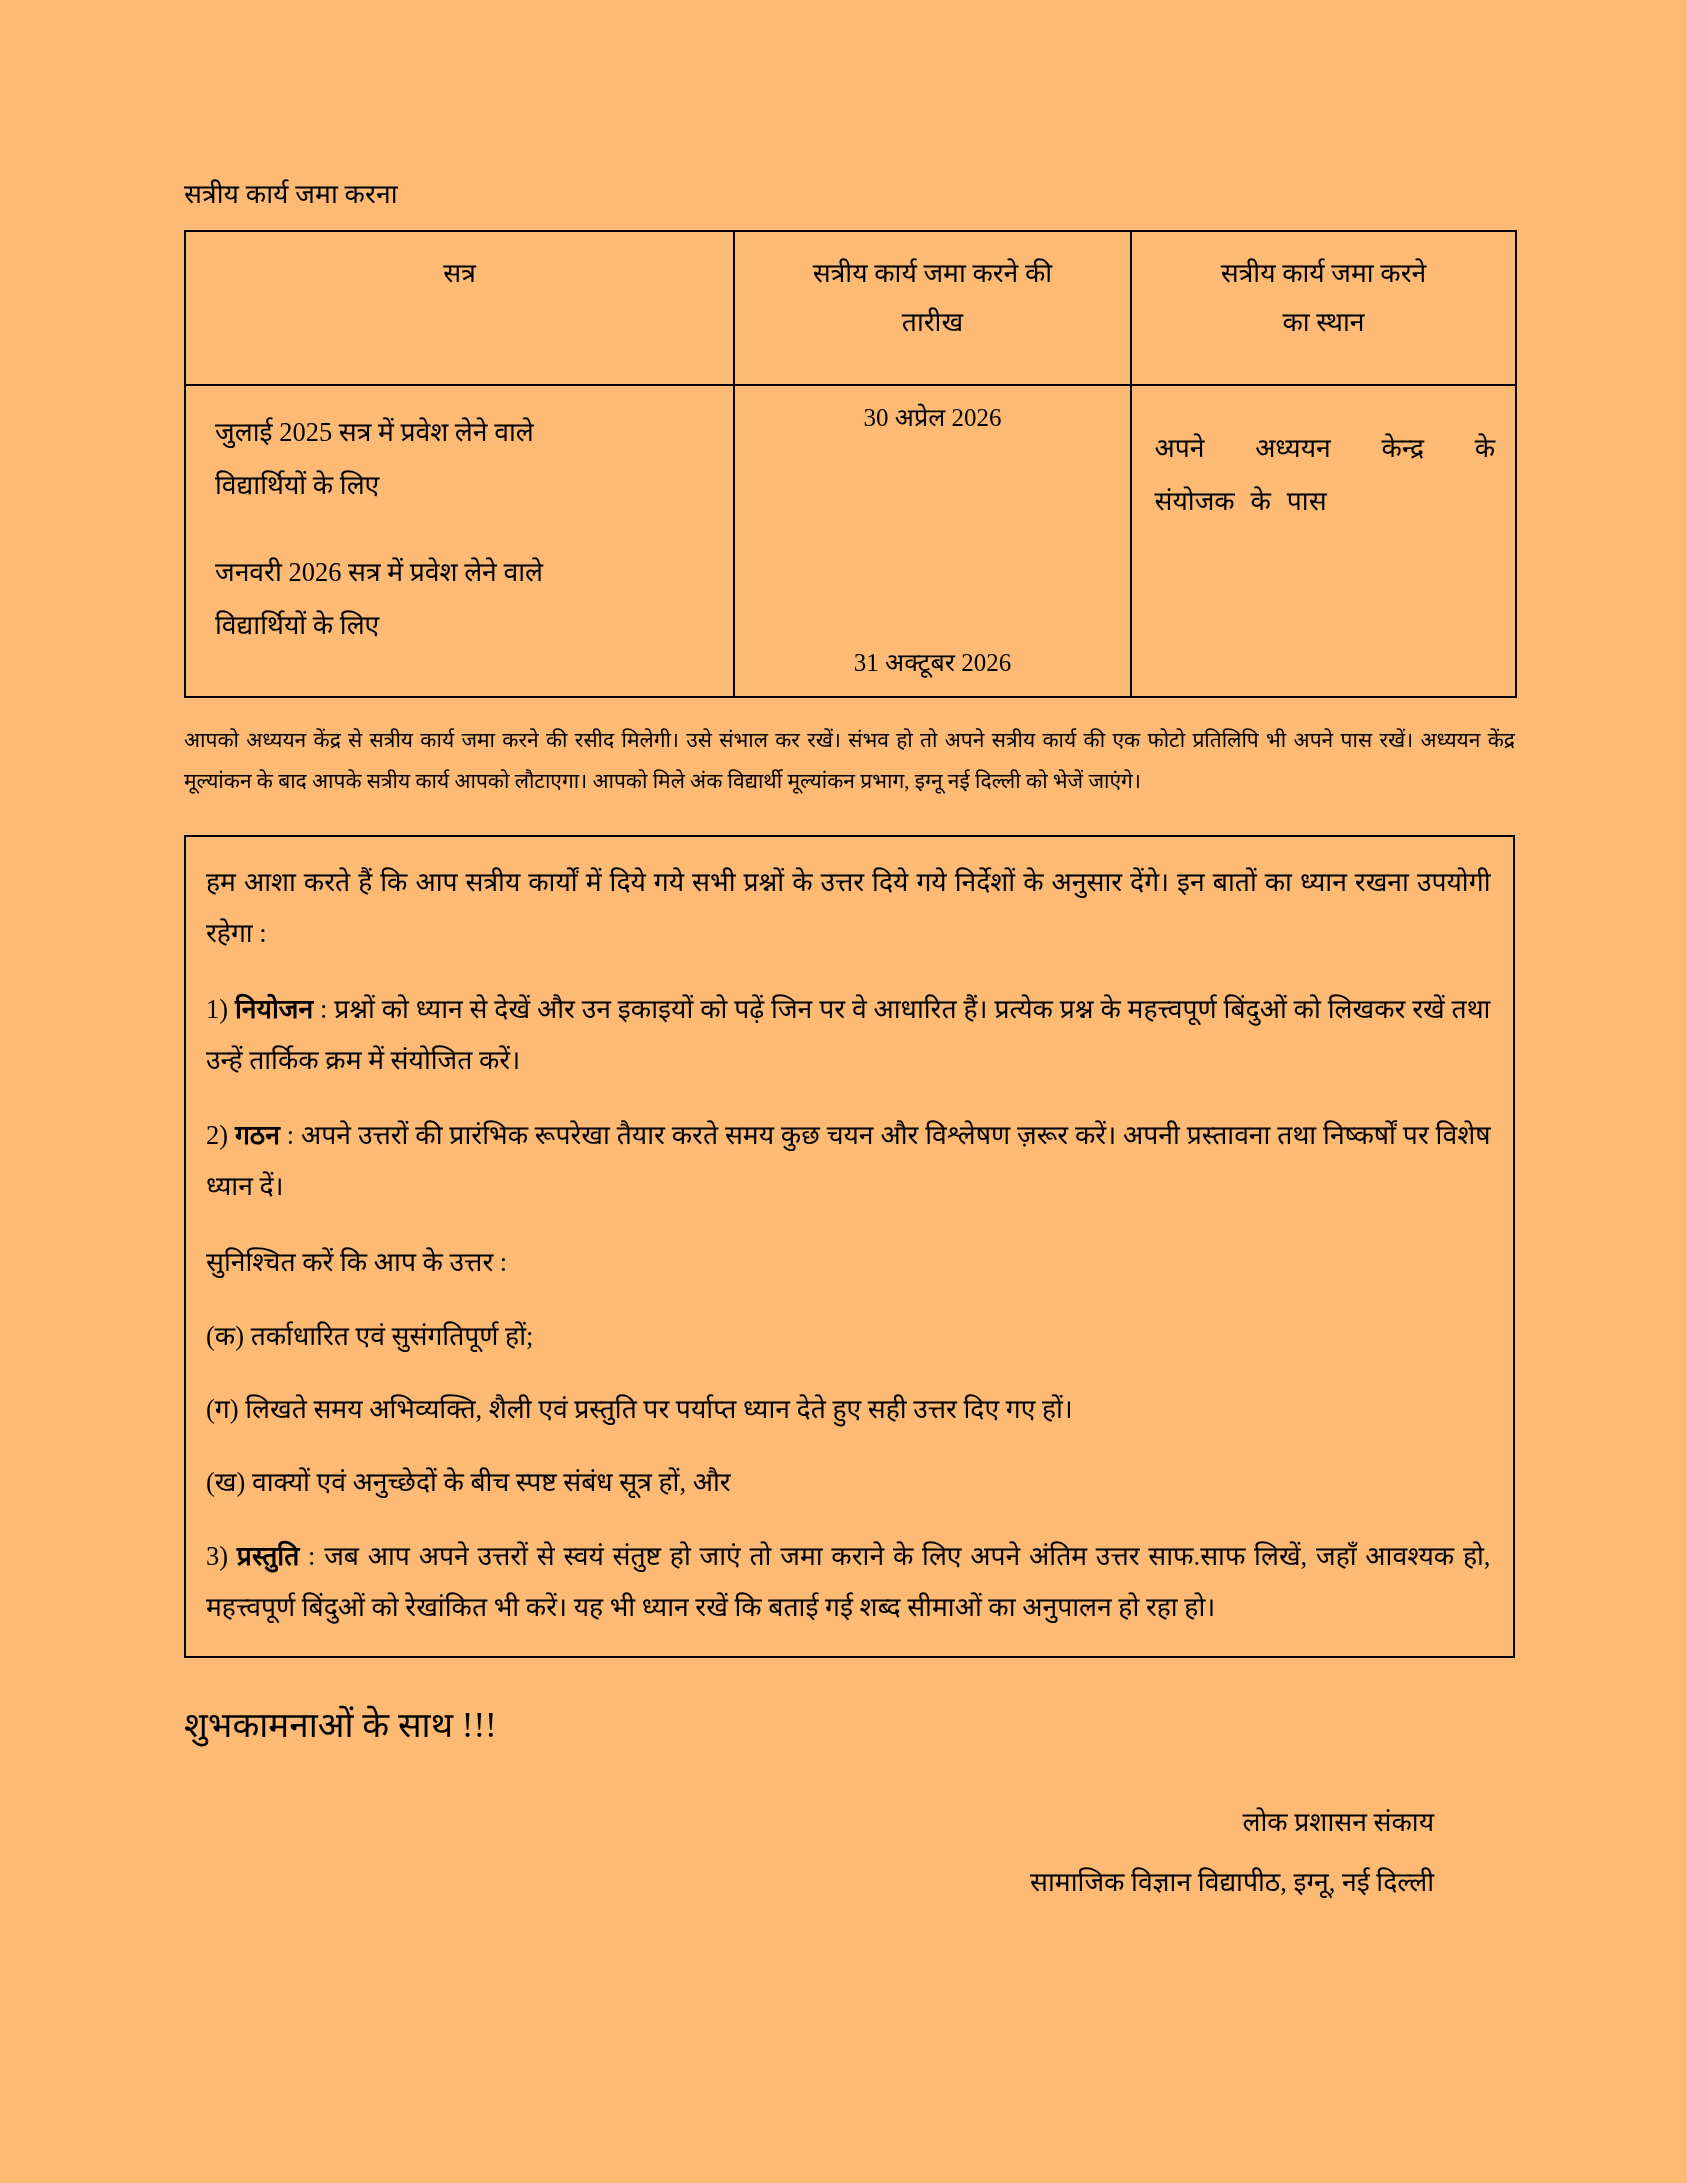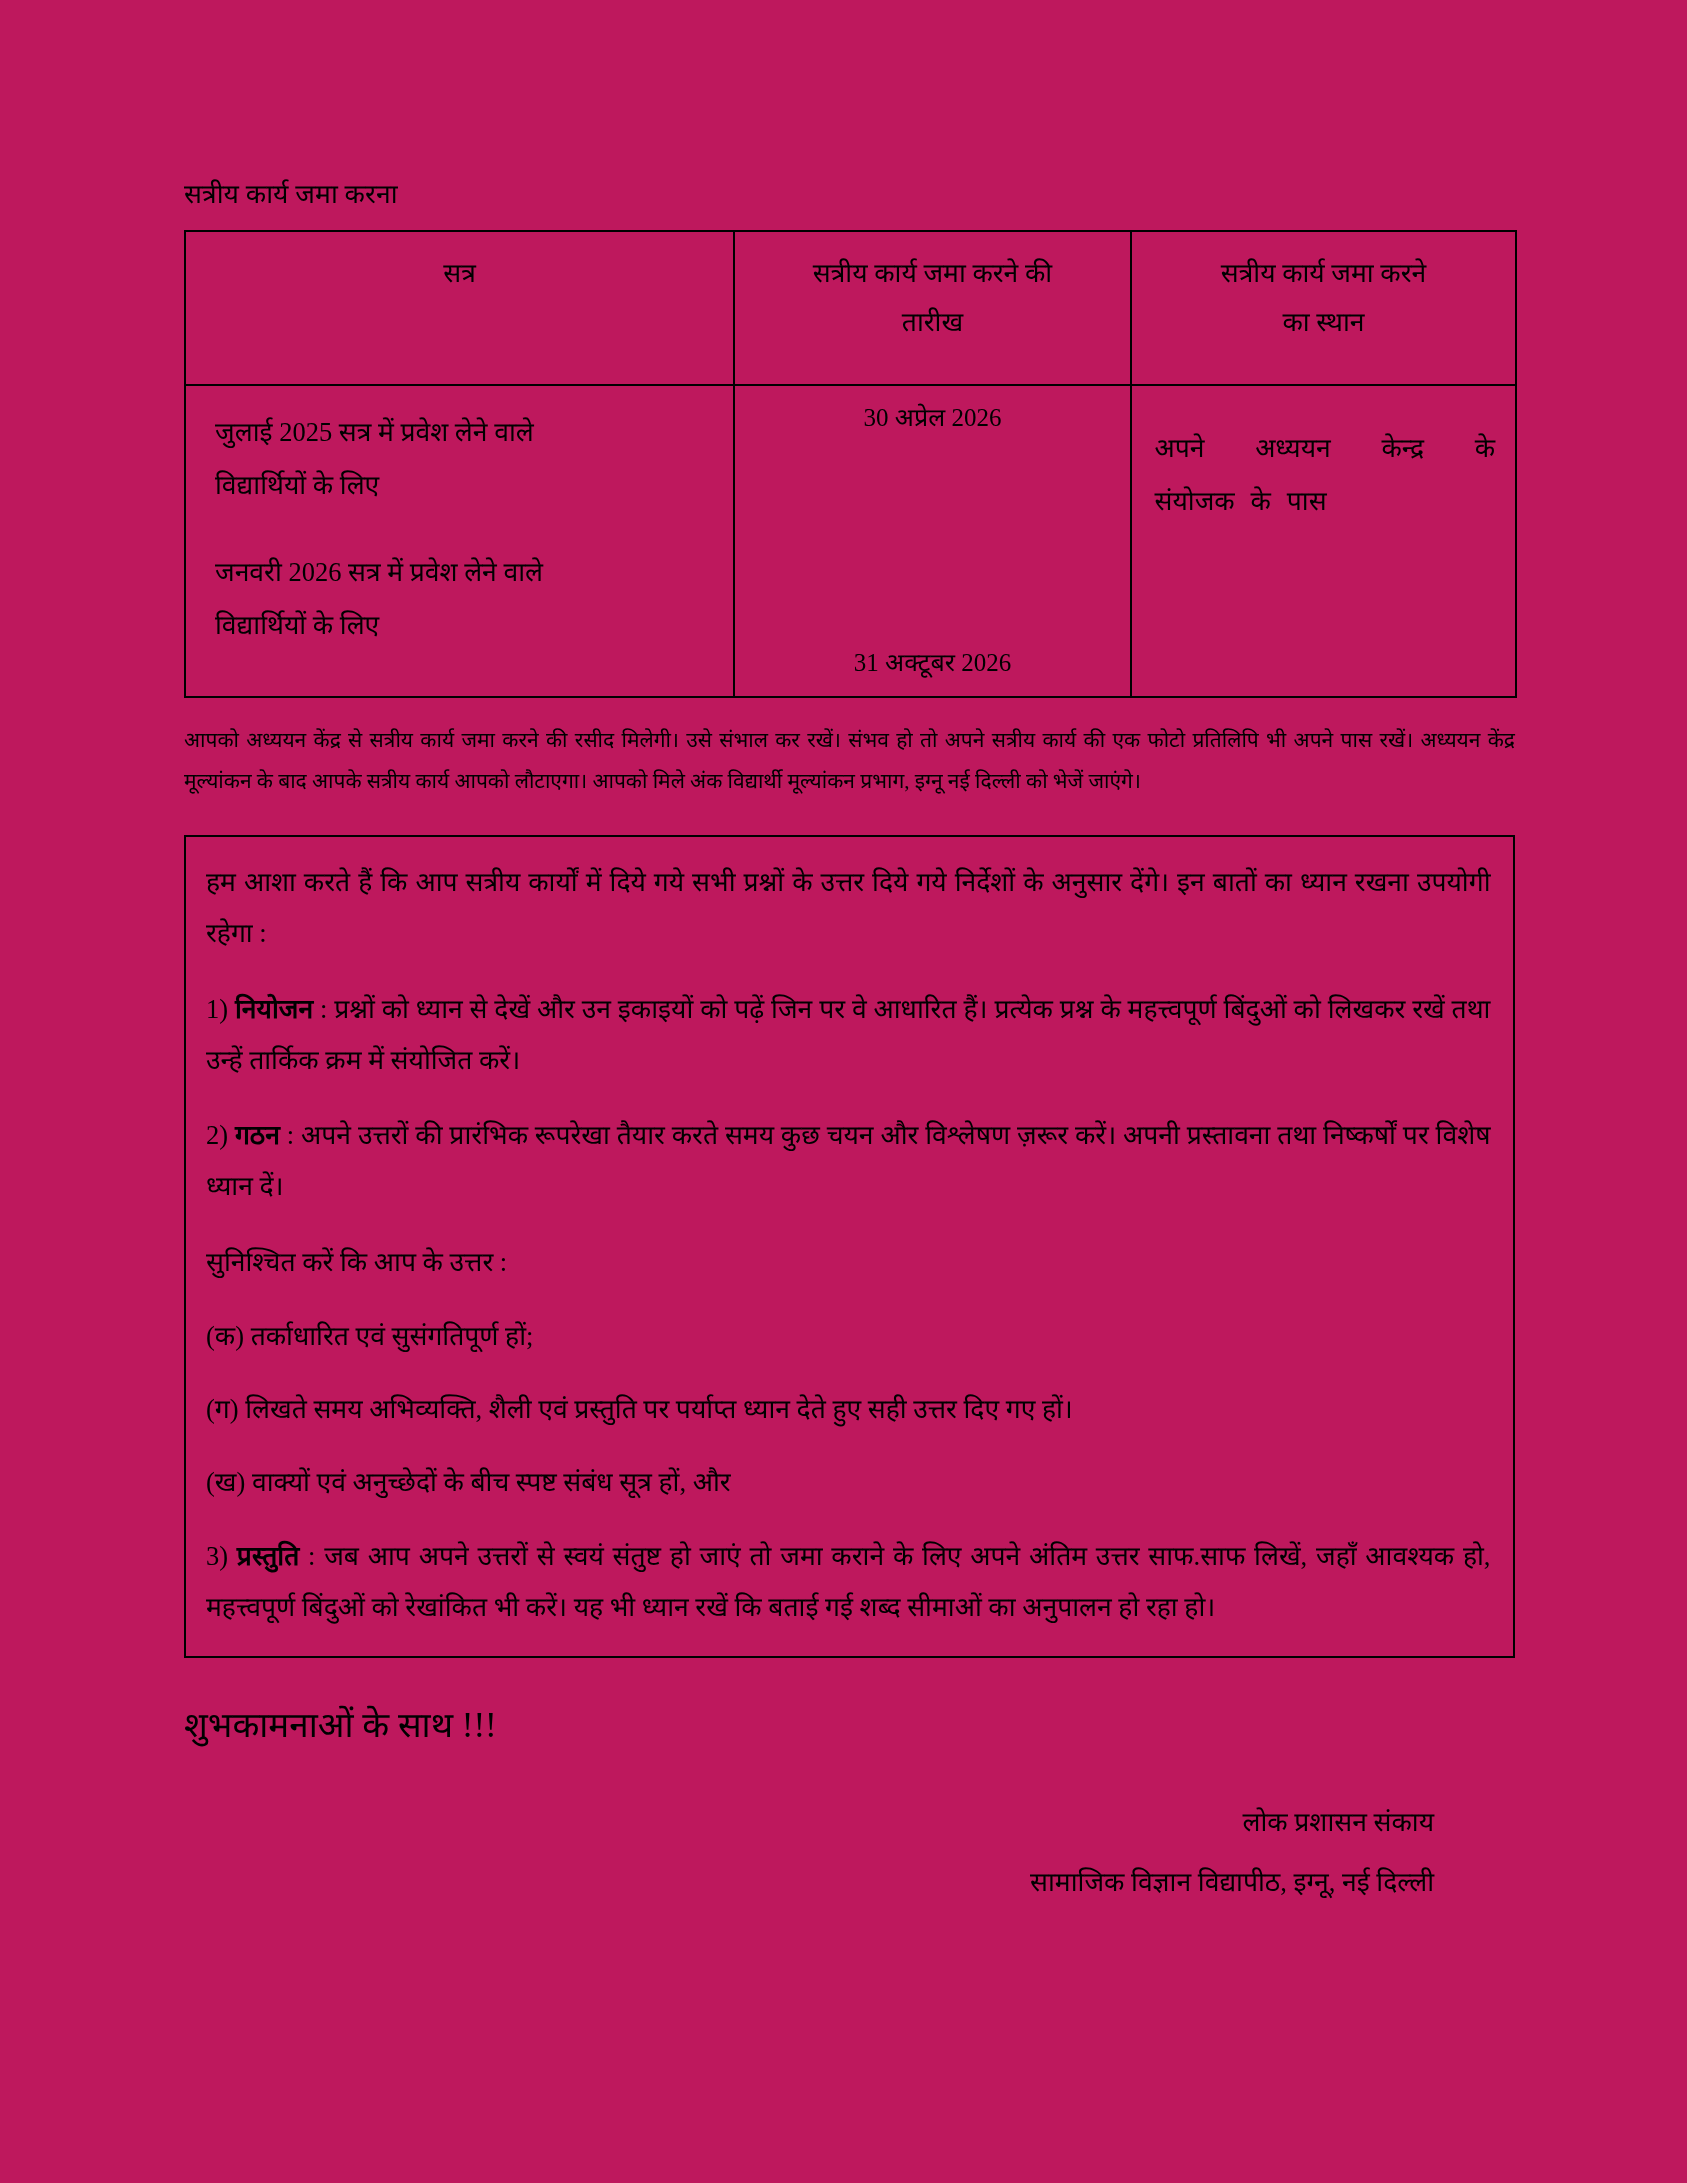--- a/index.html
+++ b/index.html
@@ -15,21 +15,21 @@
     color: #000000;
     -webkit-font-smoothing: antialiased;
   }
 
   .page {
     position: relative;
     width: 1687px;
     height: 2183px;
     box-sizing: border-box;
     padding: 0;
-    background: #be185d;
+    background: #fdba74;
   }
 
   .content {
     position: absolute;
     left: 184px;
     top: 177px;
     width: 1331px;
   }
 
   

